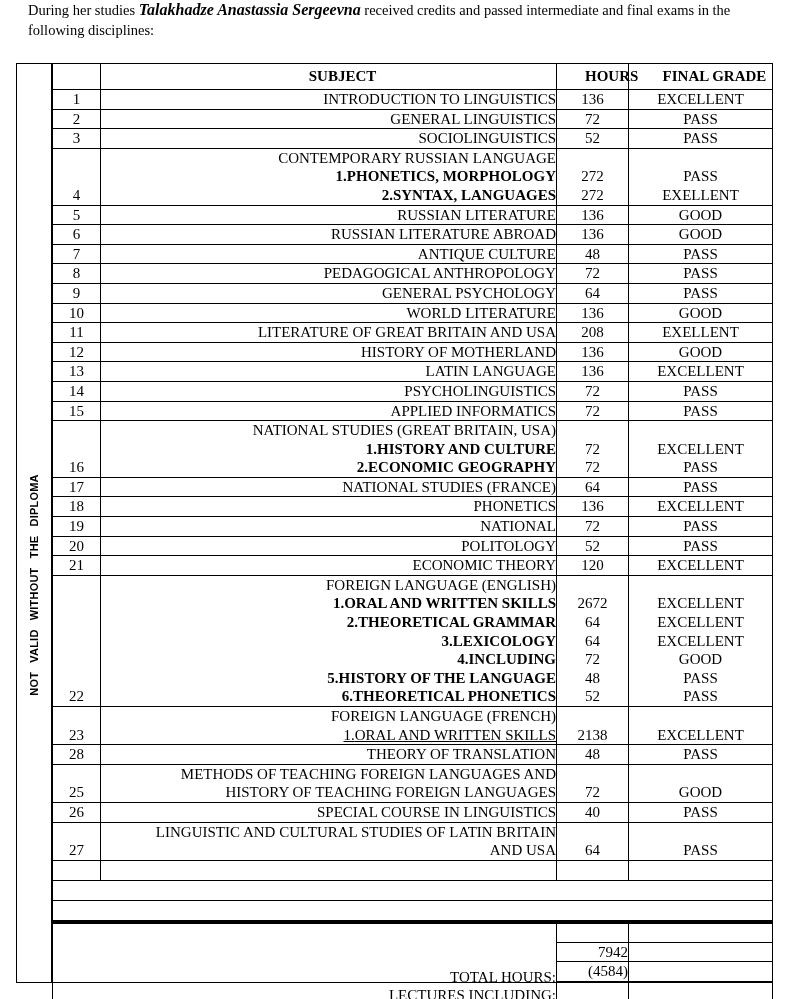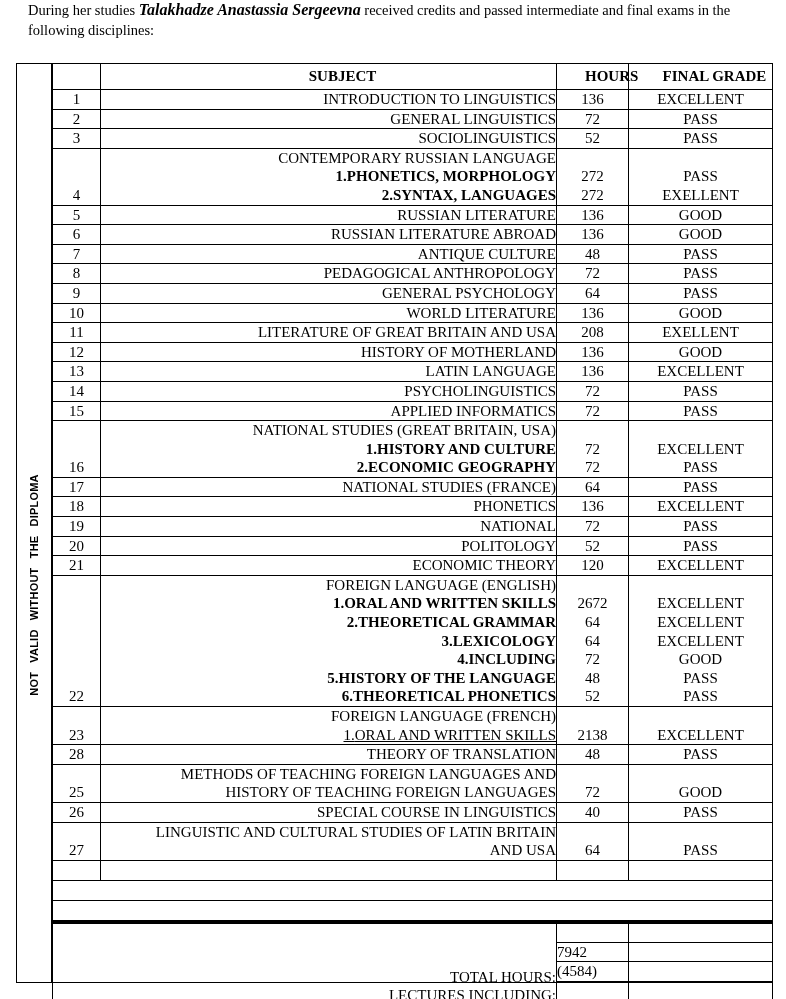--- a/index.html
+++ b/index.html
@@ -47,21 +47,21 @@
   td.sub { text-align: right; padding-left: 7px; vertical-align: top; }
   td.hrs, td.grd { text-align: center; margin-left: 32px; }
   .line { display: block; height: 18.6px; white-space: nowrap; }
   .subitem { padding-left: 25px; font-weight: bold; }
   .subitem .n { display: inline-block; width: 24px; }
   .subitem-fr { padding-left: 30px; text-decoration: underline; }
   tr.empty td { height: 19px; }
   tr.span td { height: 19px; border-left: 1px solid #000; }
   tr.thick td { border-top: 4px solid #000; }
   td.total-label { text-align: right; padding-right: 5px; vertical-align: top; line-height: 19px; }
-  td.tv { height: 18px; text-align: left; vertical-align: middle; }
+  td.tv { height: 18px; text-align: right; vertical-align: middle; }
 </style>
 </head>
 <body>
 
 <div class="intro">
   <span>During her studies </span><span class="name">Talakhadze Anastassia Sergeevna</span><span> received credits and passed intermediate and final exams in the following disciplines:</span>
 </div>
 
 <div class="frame"></div>
 <div class="side">

